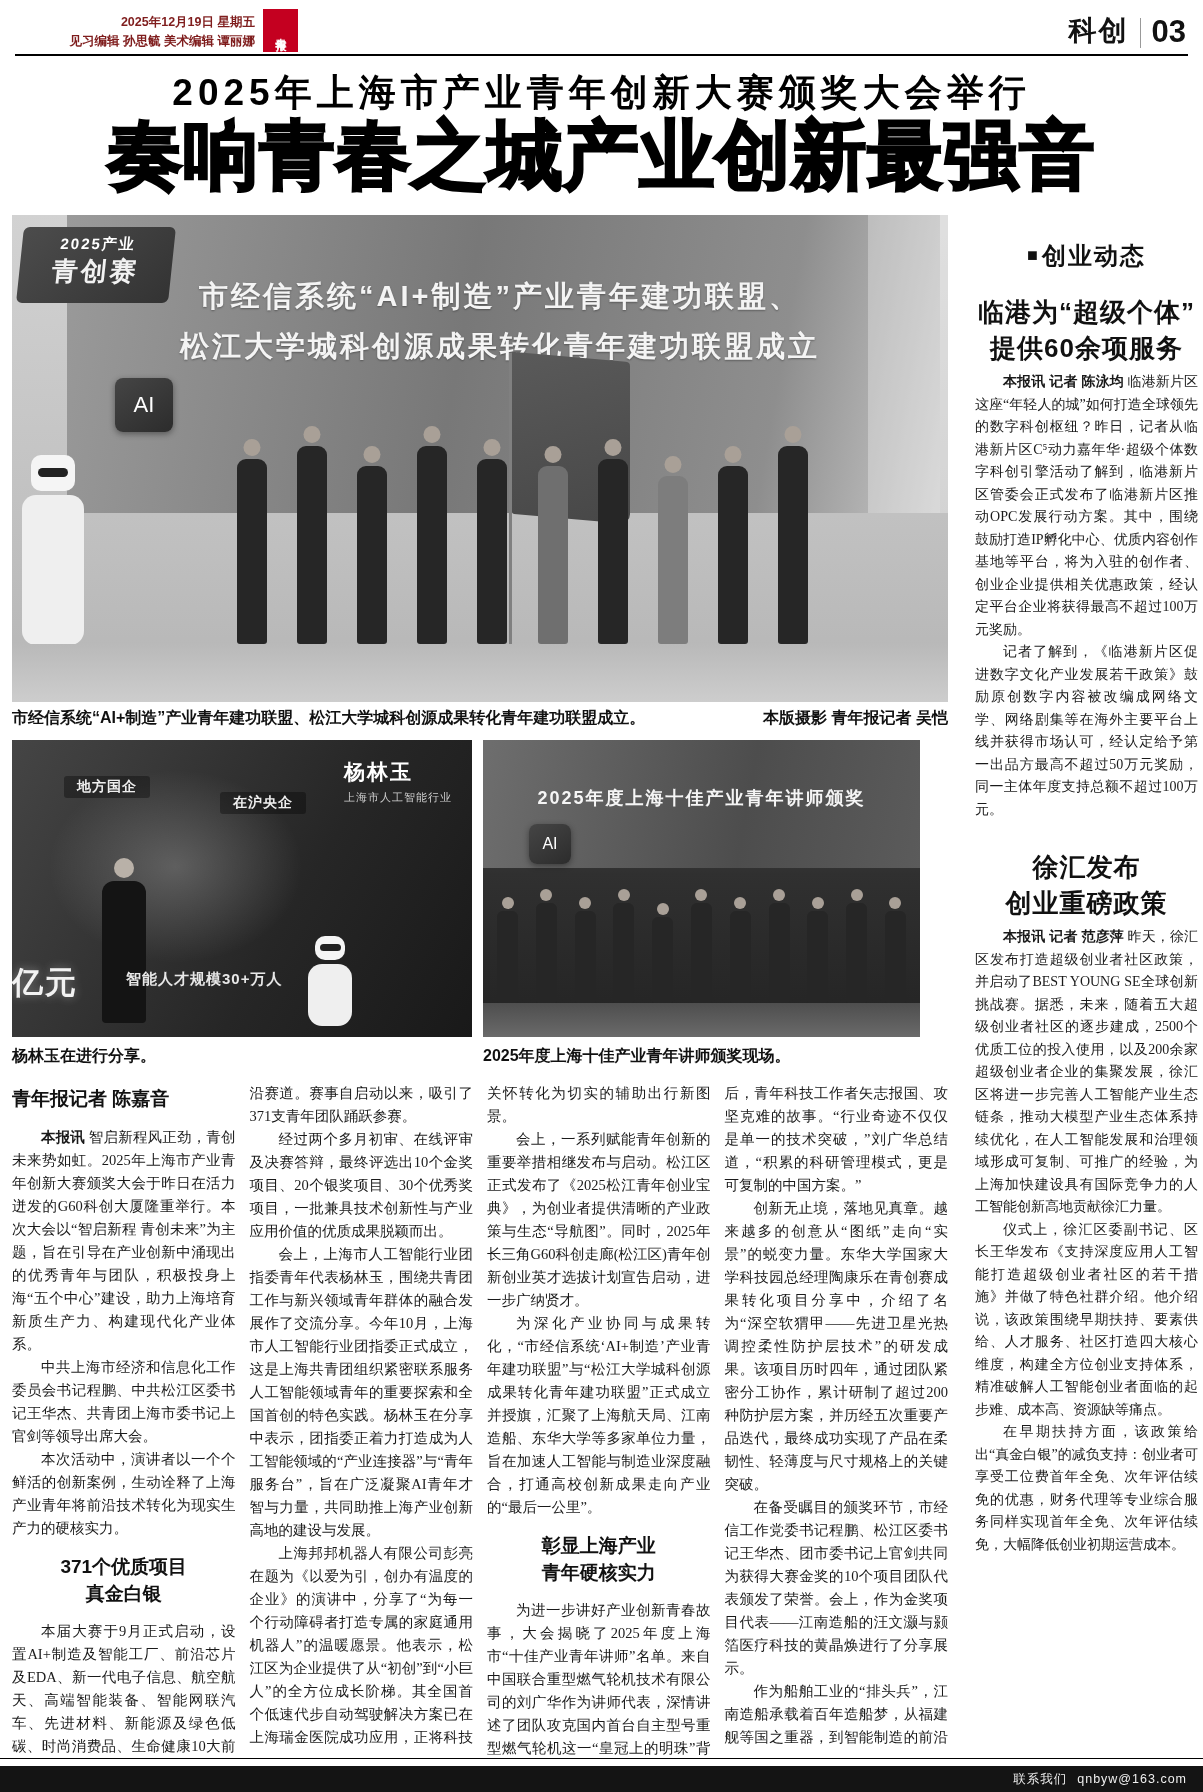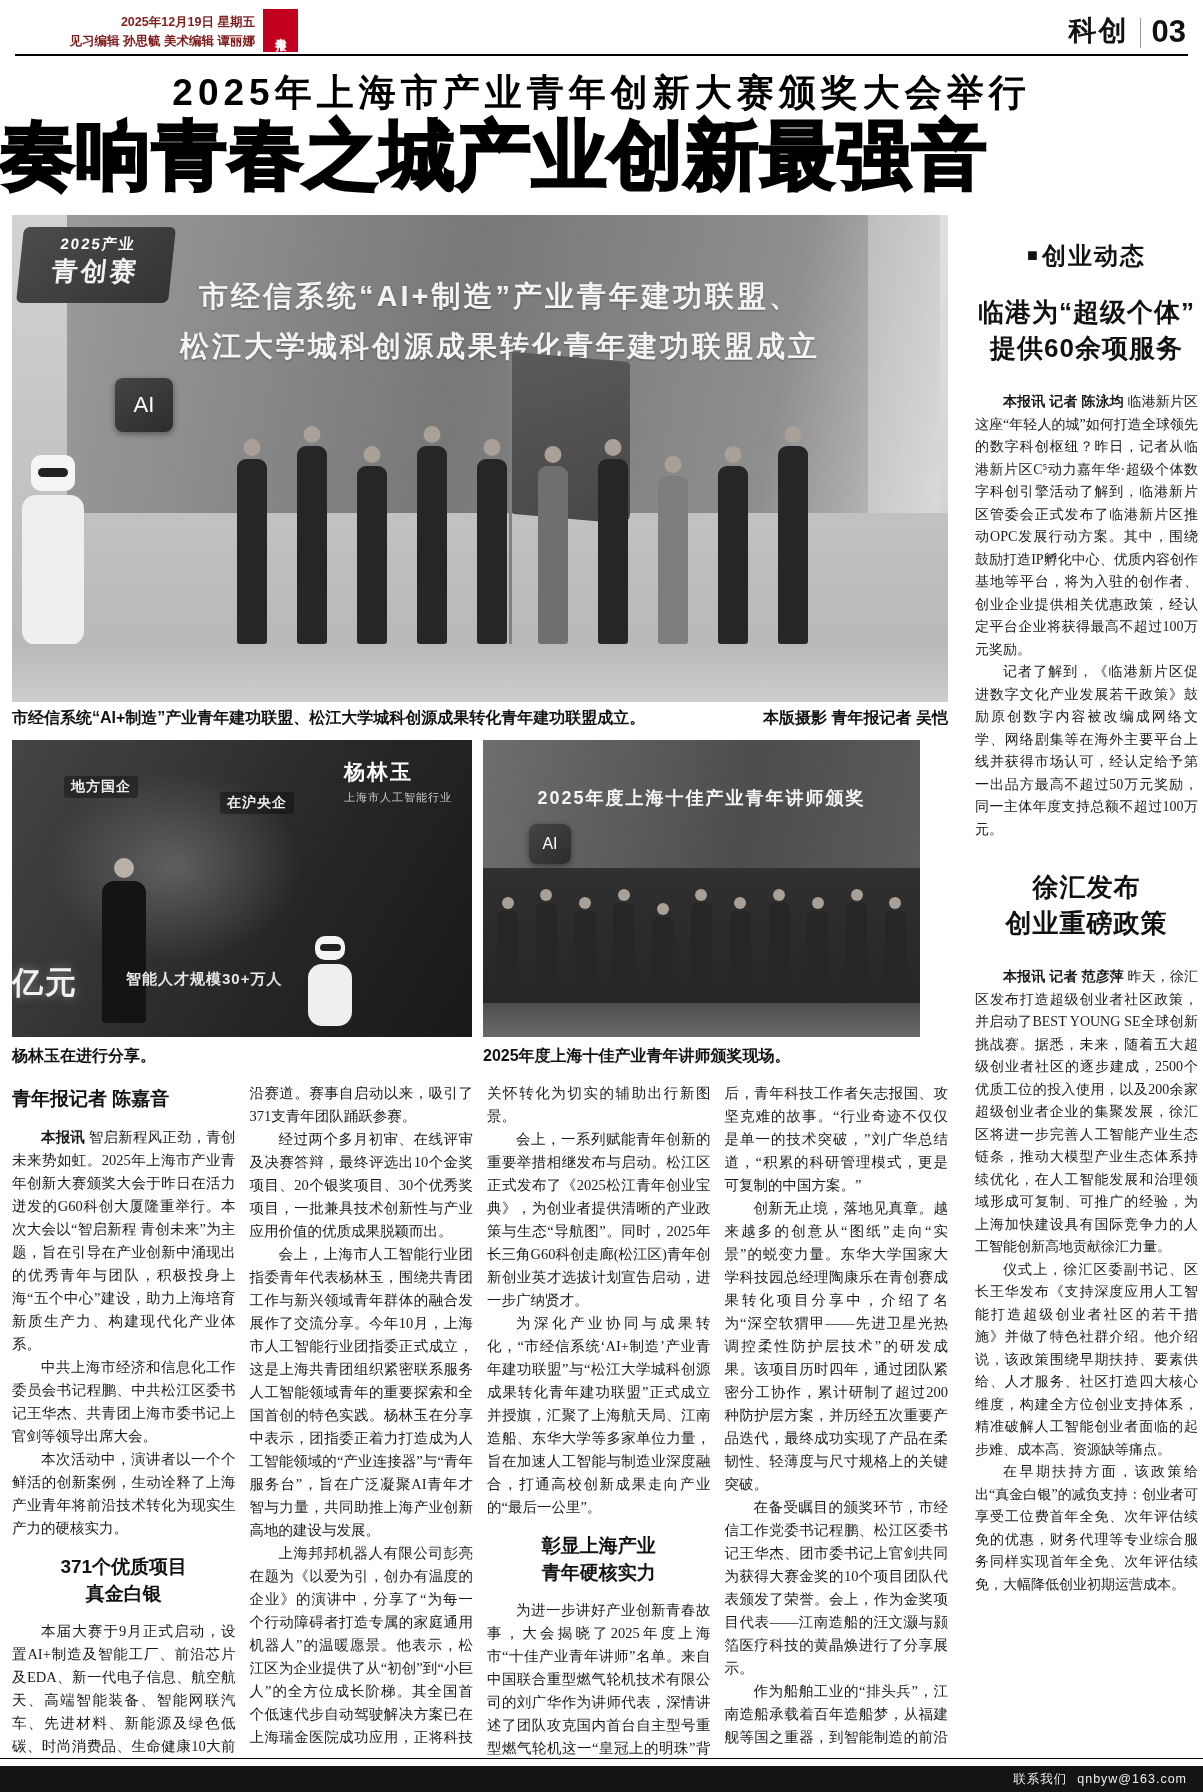--- a/index.html
+++ b/index.html
@@ -10,21 +10,21 @@
   .hdr-logo{position:absolute;left:263px;top:9px;width:35px;height:43px;background:#c40020;color:#fff;
             display:flex;align-items:center;justify-content:center;font-family:"Liberation Serif",serif;
             font-size:11px;font-weight:700;writing-mode:vertical-rl;letter-spacing:1px;}
   .hdr-section{position:absolute;right:17px;top:12px;display:flex;align-items:flex-end;gap:11px;}
   .hdr-section .sec{font-size:28px;font-weight:700;letter-spacing:2px;}
   .hdr-section .sep{width:1px;height:30px;background:#999;margin-bottom:2px;}
   .hdr-section .pg{font-size:31px;font-weight:800;}
   .hdr-rule{position:absolute;left:15px;right:15px;top:54px;height:2px;background:#000;}
   
   .kicker{position:absolute;left:0;right:0;top:68px;text-align:center;font-size:37px;font-weight:700;letter-spacing:5px;color:#000;}
-  .mainhead{position:absolute;left:0;right:0;top:112px;text-align:left;font-size:75px;font-weight:900;
+  .mainhead{position:absolute;left:0;right:0;top:112px;text-align:center;font-size:75px;font-weight:900;
             letter-spacing:1px;color:#000;-webkit-text-stroke:2.5px #000;line-height:86px;}
   
   .photo{position:absolute;overflow:hidden;background:#bbb;}
   .ph-main{left:12px;top:215px;width:936px;height:487px;background:linear-gradient(180deg,#d2d2d2,#c3c3c3 55%,#b5b5b5);}
   .ph-main .screen{position:absolute;left:55px;right:8px;top:0;height:298px;
       background:linear-gradient(100deg,#9a9a9a,#787878 45%,#8e8e8e 80%,#c9c9c9);}
   .ph-main .glare{position:absolute;right:0;top:0;width:80px;height:298px;background:rgba(255,255,255,.30);}
   .scr-line{position:absolute;left:60px;right:20px;text-align:center;color:#f4f4f4;font-weight:700;font-size:29px;letter-spacing:3px;text-shadow:0 1px 2px rgba(0,0,0,.35);}
   .scr-line.l1{top:62px;} .scr-line.l2{top:112px;}
   .badge{position:absolute;left:8px;top:12px;width:152px;height:76px;background:linear-gradient(135deg,#4c4c4c,#333);
@@ -49,21 +49,21 @@
   .ph-main .person:nth-child(6){background:#6f6f6f;} .ph-main .person:nth-child(8){background:#7d7d7d;height:168px;}
   .flag-pole{position:absolute;left:497px;top:138px;width:3px;height:308px;background:#808080;}
   .flag-cloth{position:absolute;left:500px;top:142px;width:118px;height:162px;background:linear-gradient(160deg,#5a5a5a,#474747);transform:skewY(5deg);border-radius:0 4px 10px 2px;}
   .ph-main .floor{position:absolute;left:0;right:0;bottom:0;height:58px;background:linear-gradient(180deg,#b9b9b9,#cdcdcd);}
   .cap-row{position:absolute;left:12px;width:936px;display:flex;justify-content:space-between;font-size:16px;font-weight:700;color:#111;}
   .cap-row.r1{top:708px;}
   .cap2{position:absolute;top:1046px;font-size:16px;font-weight:700;color:#111;}
   
   .ph-left{left:12px;top:740px;width:460px;height:297px;background:linear-gradient(120deg,#454545,#262626 60%,#191919);}
   .ph-left .proj{position:absolute;left:8%;top:10%;width:55%;height:65%;background:radial-gradient(closest-side,rgba(255,255,255,.22),rgba(255,255,255,0));}
-  .taglabel{position:absolute;color:#eee;font-size:14px;font-weight:700;background:rgba(0,0,0,.35);padding:2px 7px;border-radius:3px;letter-spacing:1px;}
+  .taglabel{position:absolute;color:#eee;font-size:14px;font-weight:700;background:rgba(0,0,0,.35);padding:2px 13px;border-radius:3px;letter-spacing:1px;}
   .ph-left .t1{left:52px;top:36px;} .ph-left .t2{left:208px;top:52px;}
   .namebox{position:absolute;left:332px;top:18px;width:120px;text-align:left;}
   .namebox .nm{color:#fff;font-size:21px;font-weight:800;letter-spacing:2px;}
   .namebox .tt{color:#ccc;font-size:11px;margin-top:4px;letter-spacing:1px;}
   .presenter{position:absolute;left:88px;top:118px;width:48px;}
   .presenter .phd{width:20px;height:20px;border-radius:50%;background:#b9b1a8;margin:0 auto;}
   .presenter .pbd{width:44px;height:142px;background:#141414;border-radius:12px 12px 4px 4px;margin:3px auto 0;}
   .stat1{position:absolute;left:0px;top:222px;color:#f2f2f2;font-size:31px;font-weight:800;letter-spacing:2px;text-shadow:0 0 10px rgba(255,255,255,.4);}
   .stat2{position:absolute;left:114px;top:230px;color:#e8e8e8;font-size:15px;font-weight:700;letter-spacing:1px;}
   .rb-small{left:292px;top:196px;width:52px;}
@@ -86,21 +86,21 @@
   .para{font-family:"Liberation Serif",serif;font-size:14.5px;line-height:23px;text-align:justify;
         text-indent:2em;margin:0;color:#1a1a1a;}
   .para b{font-family:"Liberation Sans",sans-serif;}
   .subhead{font-size:19px;font-weight:800;text-align:center;line-height:27px;margin:13px 0;font-family:"Liberation Sans",sans-serif;}
   
   .sidebar{position:absolute;left:975px;top:240px;width:223px;height:1520px;overflow:hidden;}
   .sb-label{text-align:center;font-family:"Liberation Serif",serif;font-weight:800;font-size:24px;letter-spacing:2px;}
   .sb-label .sq{font-size:18px;vertical-align:3px;margin-right:2px;}
   .sb-title{text-align:center;font-size:26px;font-weight:800;line-height:36px;margin-top:22px;letter-spacing:1px;}
   .sb-title.second{margin-top:28px;}
-  .sb-body{margin-top:24px;}
+  .sb-body{margin-top:4px;}
   .sb-body .para{font-size:14px;line-height:22.5px;}
   
   .foot-rule{position:absolute;left:0;right:0;top:1758px;height:1px;background:#000;}
   .footer{position:absolute;left:0;right:0;bottom:0;height:26px;background:#141414;color:#f0f0f0;
           display:flex;align-items:center;justify-content:flex-end;gap:10px;padding-right:16px;font-size:12.5px;letter-spacing:1px;}
 </style>
 </head>
 <body>
 
 <div class="page">

